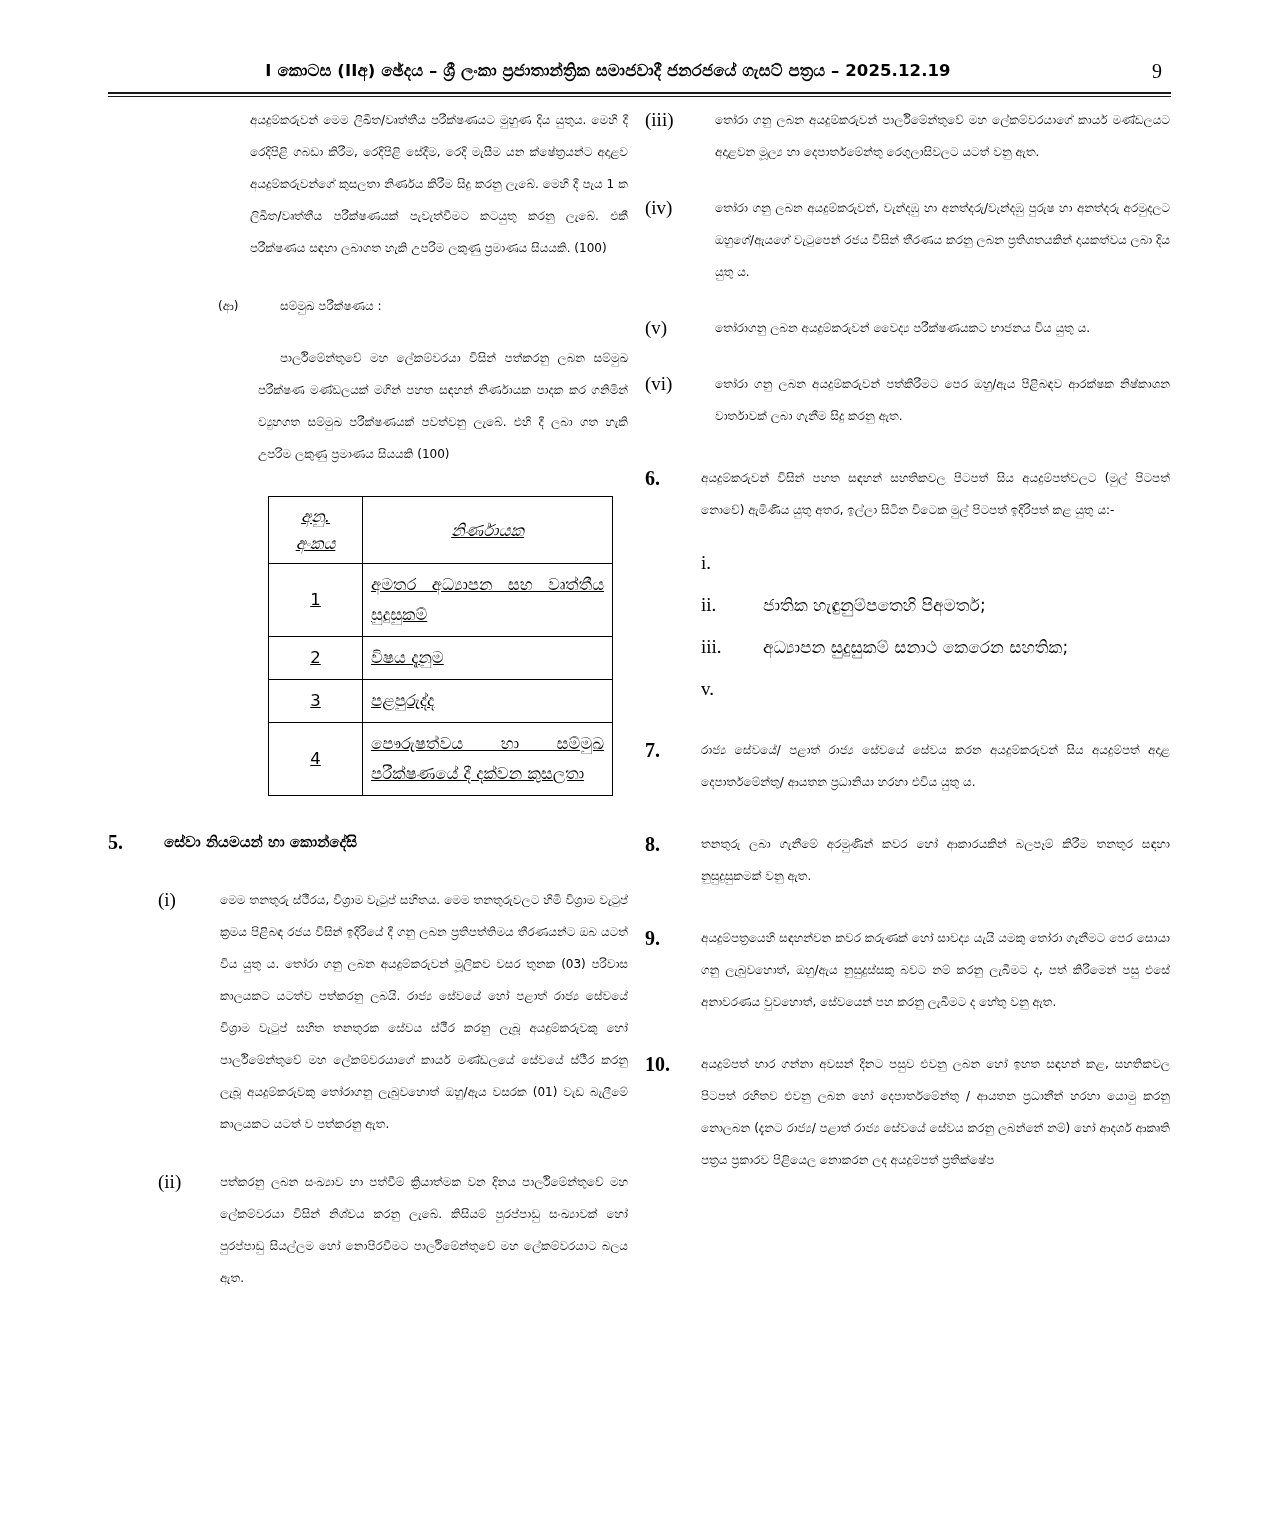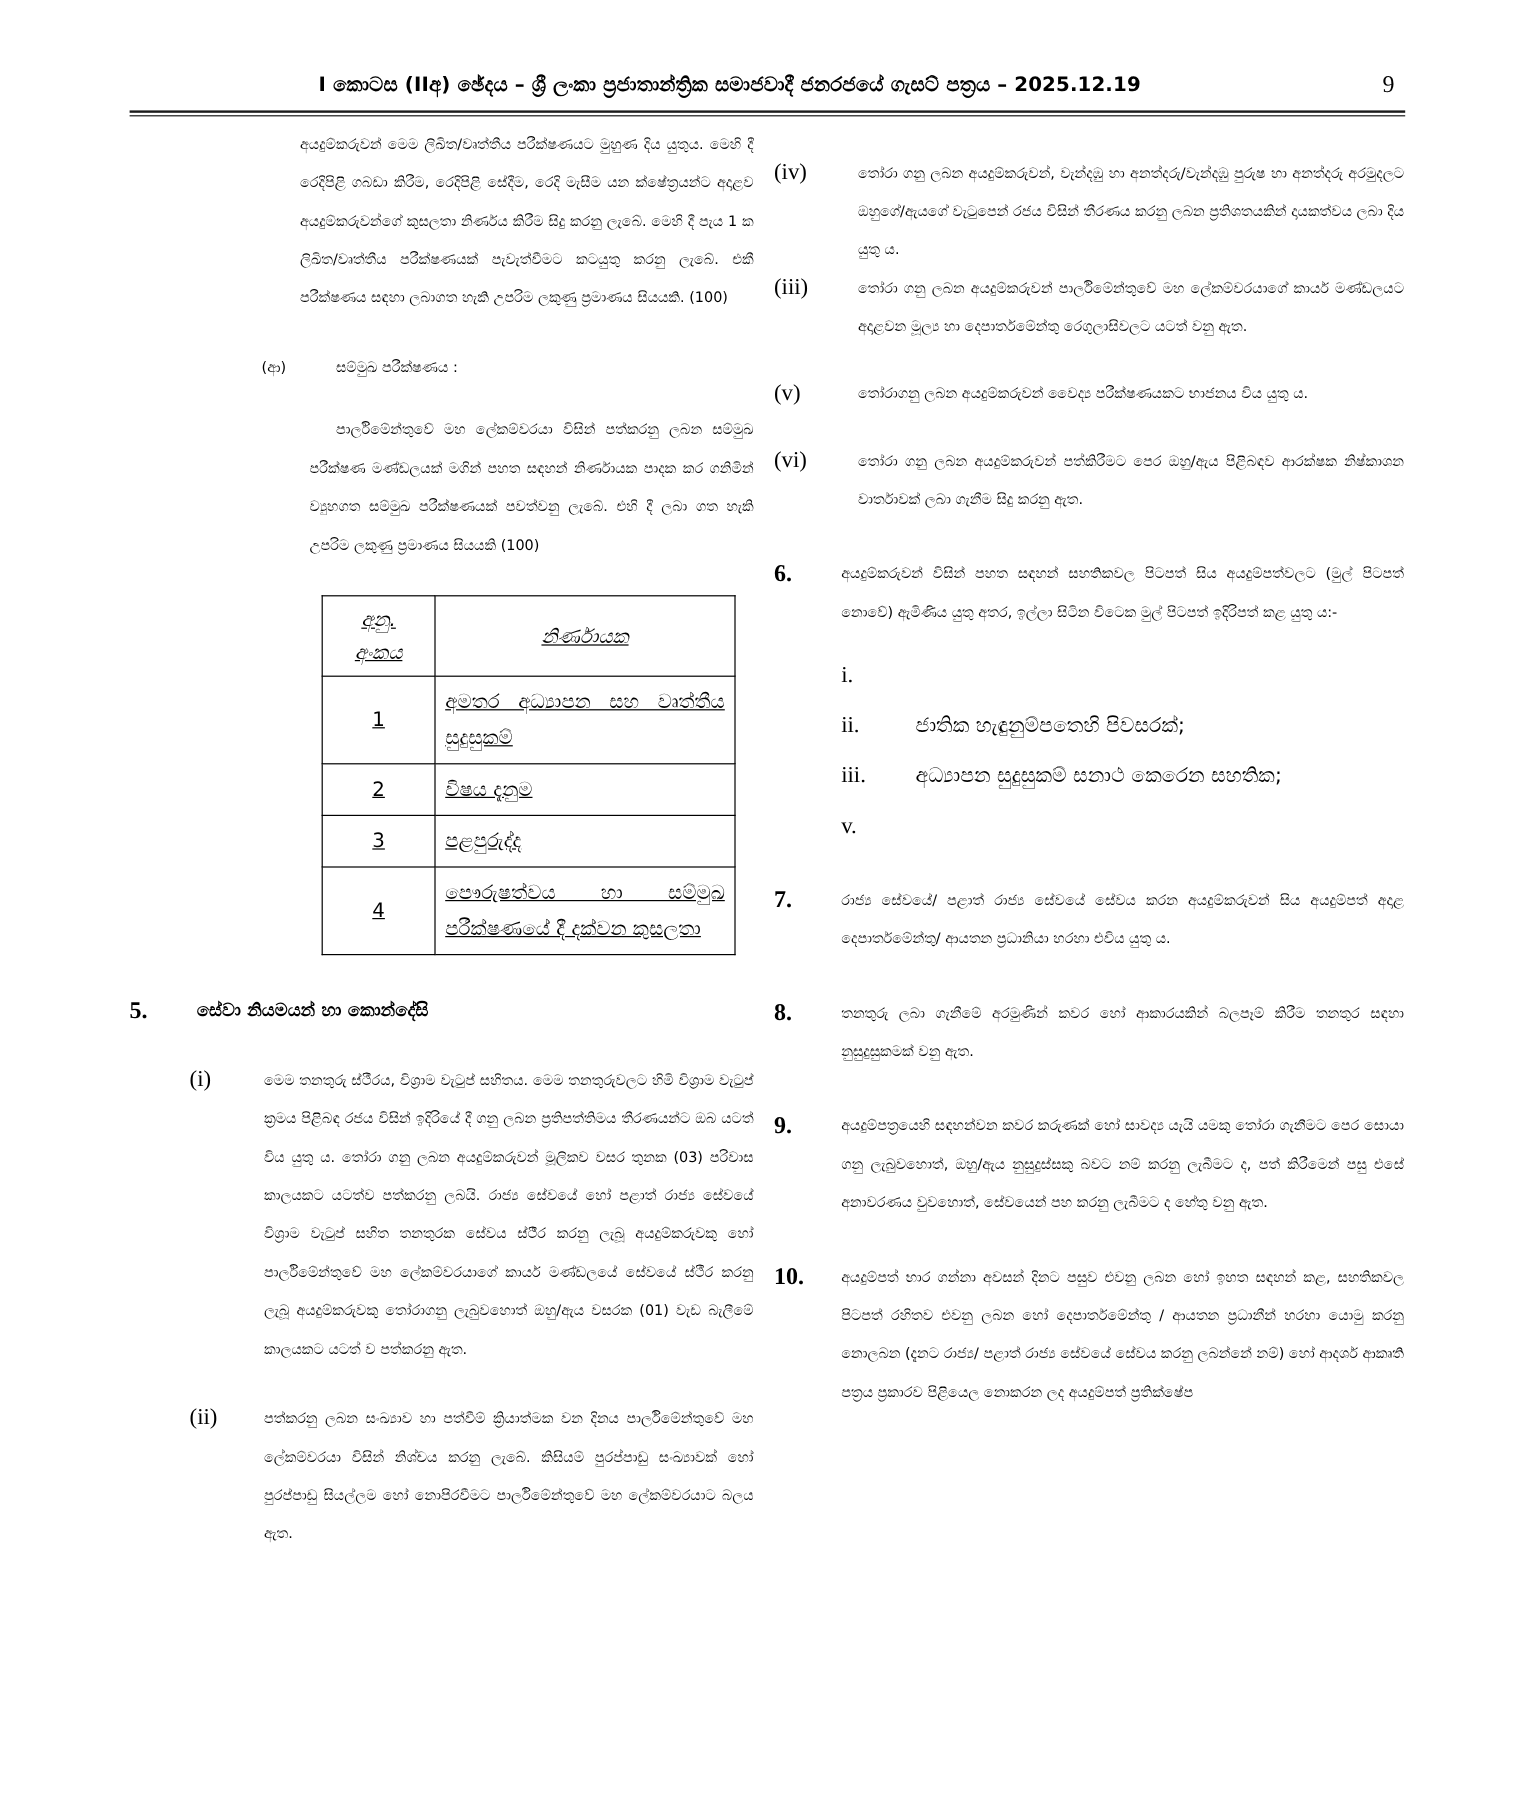--- a/index.html
+++ b/index.html
@@ -288,28 +288,28 @@
 
     <div class="roman-item">
       <div class="mk">(ii)</div>
       <div class="bd si just">පත්කරනු ලබන සංඛ්‍යාව හා පත්වීම් ක්‍රියාත්මක වන දිනය පාර්ලිමේන්තුවේ මහ ලේකම්වරයා විසින් නිශ්චය කරනු ලැබේ. කිසියම් පුරප්පාඩු සංඛ්‍යාවක් හෝ පුරප්පාඩු සියල්ලම හෝ නොපිරවීමට පාර්ලිමේන්තුවේ මහ ලේකම්වරයාට බලය ඇත.</div>
     </div>
 
   </div>
 
   <div class="col col-right">
 
+    <div class="rnum-item first-top">
+      <div class="mk">(iii)</div>
+      <div class="bd si just">තෝරා ගනු ලබන අයදුම්කරුවන් පාර්ලිමේන්තුවේ මහ ලේකම්වරයාගේ කාර්ය මණ්ඩලයට අදාළවන මූල්‍ය හා දෙපාර්තමේන්තු රෙගුලාසිවලට යටත් වනු ඇත.</div>
+    </div>
+
     <div class="rnum-item">
       <div class="mk">(iv)</div>
       <div class="bd si just">තෝරා ගනු ලබන අයදුම්කරුවන්, වැන්දඹු හා අනත්දරු/වැන්දඹු පුරුෂ හා අනත්දරු අරමුදලට ඔහුගේ/ඇයගේ වැටුපෙන් රජය විසින් තීරණය කරනු ලබන ප්‍රතිශතයකින් දායකත්වය ලබා දිය යුතු ය.</div>
-    </div>
-
-    <div class="rnum-item first-top">
-      <div class="mk">(iii)</div>
-      <div class="bd si just">තෝරා ගනු ලබන අයදුම්කරුවන් පාර්ලිමේන්තුවේ මහ ලේකම්වරයාගේ කාර්ය මණ්ඩලයට අදාළවන මූල්‍ය හා දෙපාර්තමේන්තු රෙගුලාසිවලට යටත් වනු ඇත.</div>
     </div>
 
     <div class="rnum-item">
       <div class="mk">(v)</div>
       <div class="bd si just">තෝරාගනු ලබන අයදුම්කරුවන් වෛද්‍ය පරීක්ෂණයකට භාජනය විය යුතු ය.</div>
     </div>
 
     <div class="rnum-item">
       <div class="mk">(vi)</div>
       <div class="bd si just">තෝරා ගනු ලබන අයදුම්කරුවන් පත්කිරීමට පෙර ඔහු/ඇය පිළිබඳව ආරක්ෂක නිෂ්කාශන වාර්තාවක් ලබා ගැනීම සිදු කරනු ඇත.</div>
@@ -319,21 +319,21 @@
       <div class="mk">6.</div>
       <div class="bd si just">අයදුම්කරුවන් විසින් පහත සඳහන් සහතිකවල පිටපත් සිය අයදුම්පත්වලට (මුල් පිටපත් නොවේ) ඇමිණිය යුතු අතර, ඉල්ලා සිටින විටෙක මුල් පිටපත් ඉදිරිපත් කළ යුතු ය:-</div>
     </div>
 
     <div class="doc-list">
       <div class="row">
         <div class="mk">i.</div>
       </div>
       <div class="row">
         <div class="mk">ii.</div>
-        <div class="bd si">ජාතික හැඳුනුම්පතෙහි පිවසරක්;</div>
+        <div class="bd si">ජාතික හැඳුනුම්පතෙහි පිඅමතර්;</div>
       </div>
       <div class="row">
         <div class="mk">iii.</div>
         <div class="bd si">අධ්‍යාපන සුදුසුකම් සනාථ කෙරෙන සහතික;</div>
       </div>
       <div class="row">
         <div class="mk">v.</div>
       </div>
     </div>
 

